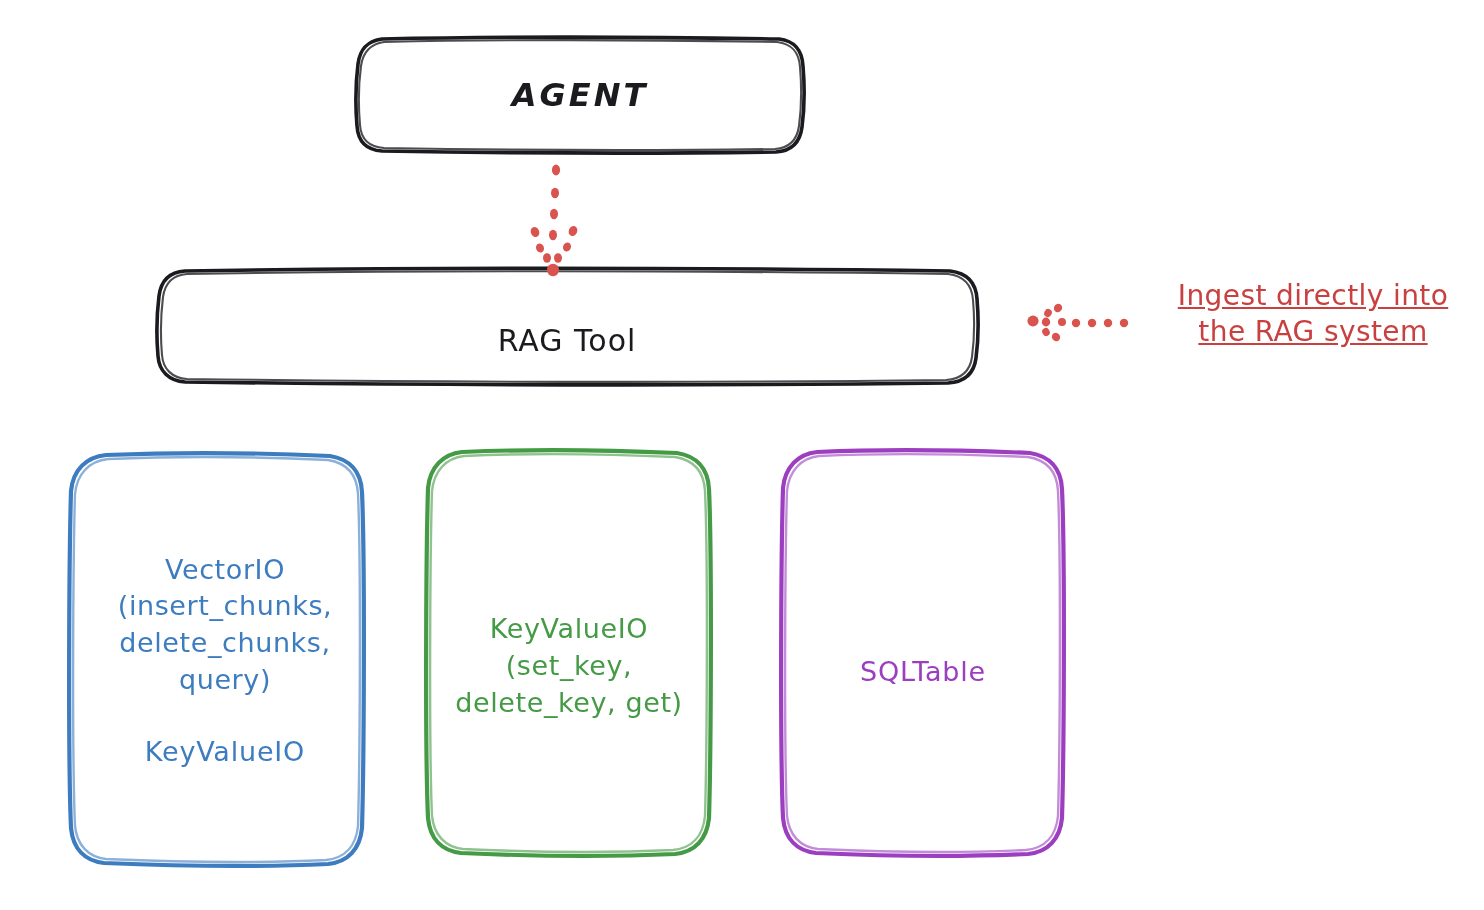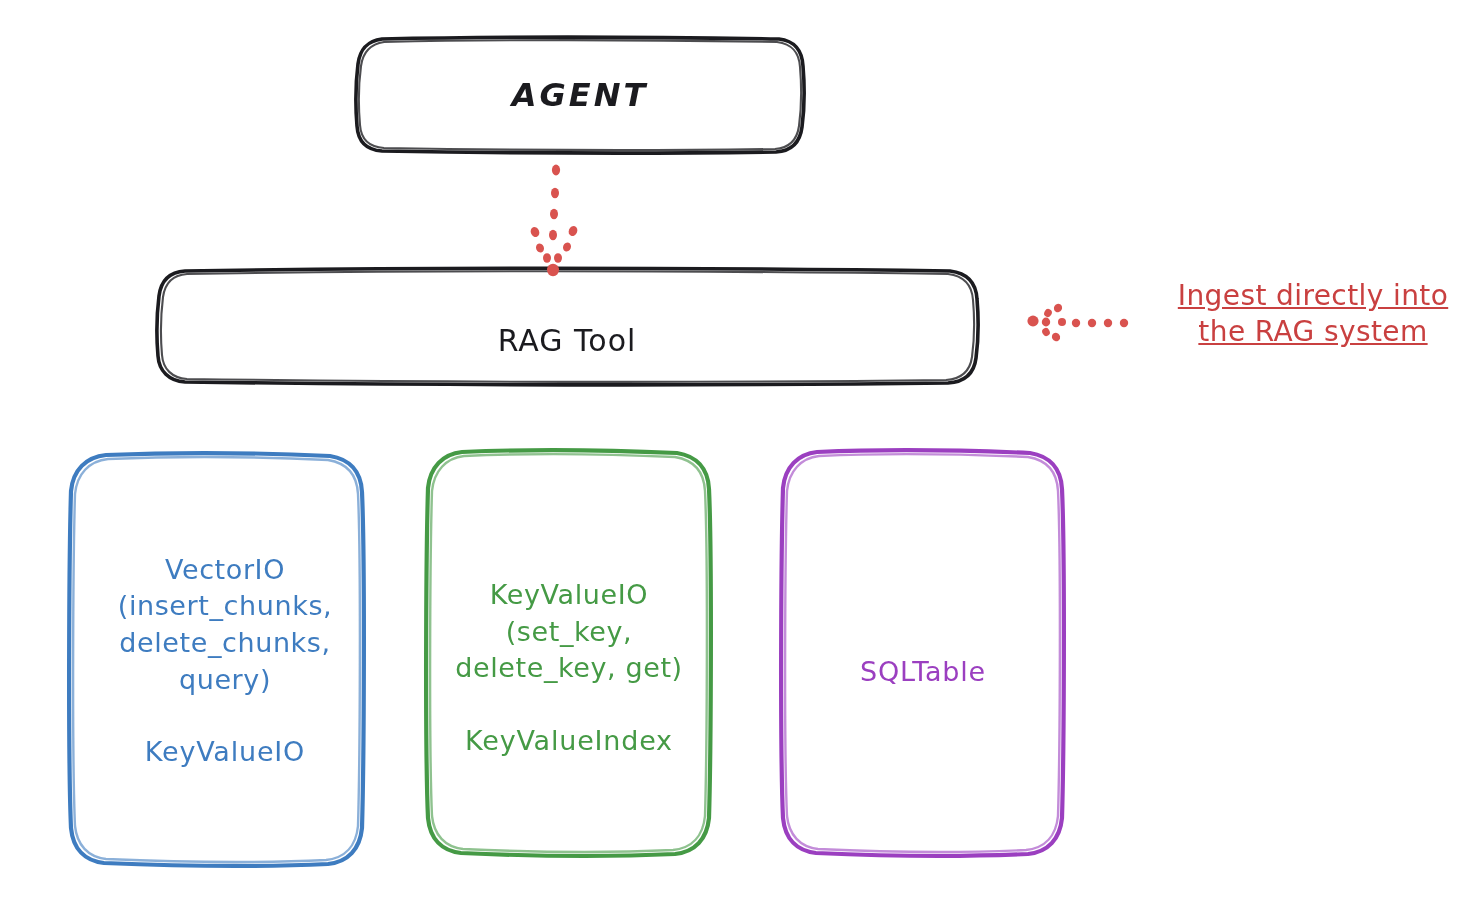--- a/index.html
+++ b/index.html
@@ -267,21 +267,20 @@
 (insert_chunks,
 delete_chunks,
 query)</span>
   <span class="node-index">KeyValueIO</span>
 </div>
 
 <div class="node provider" id="key-value-io-node">
   <span class="node-label">KeyValueIO
 (set_key,
 delete_key, get)</span>
-  <span class="node-index">KeyValueIndex</span>
 </div>
 
 <div class="node provider" id="relational-io-node">
   <span class="node-index">SQLTable</span>
 </div>
 
 <div id="ingest-annotation">Ingest directly into
 the RAG system</div>
 
 </body></html>

